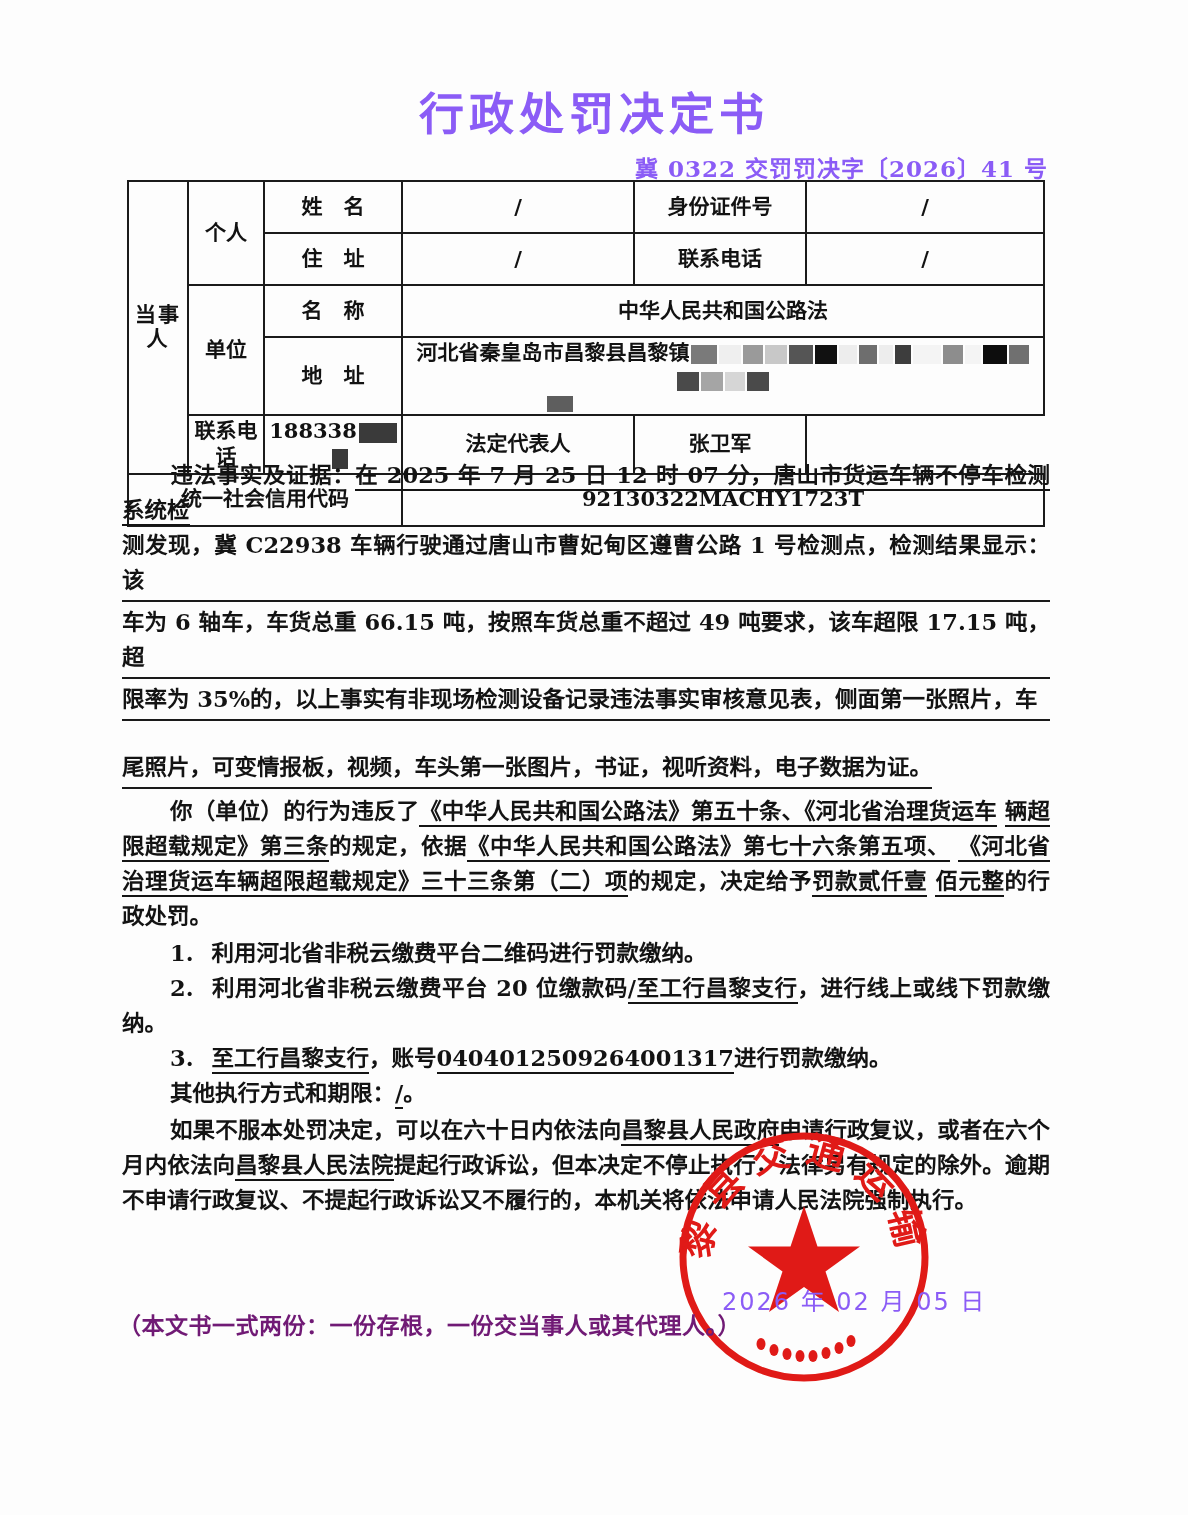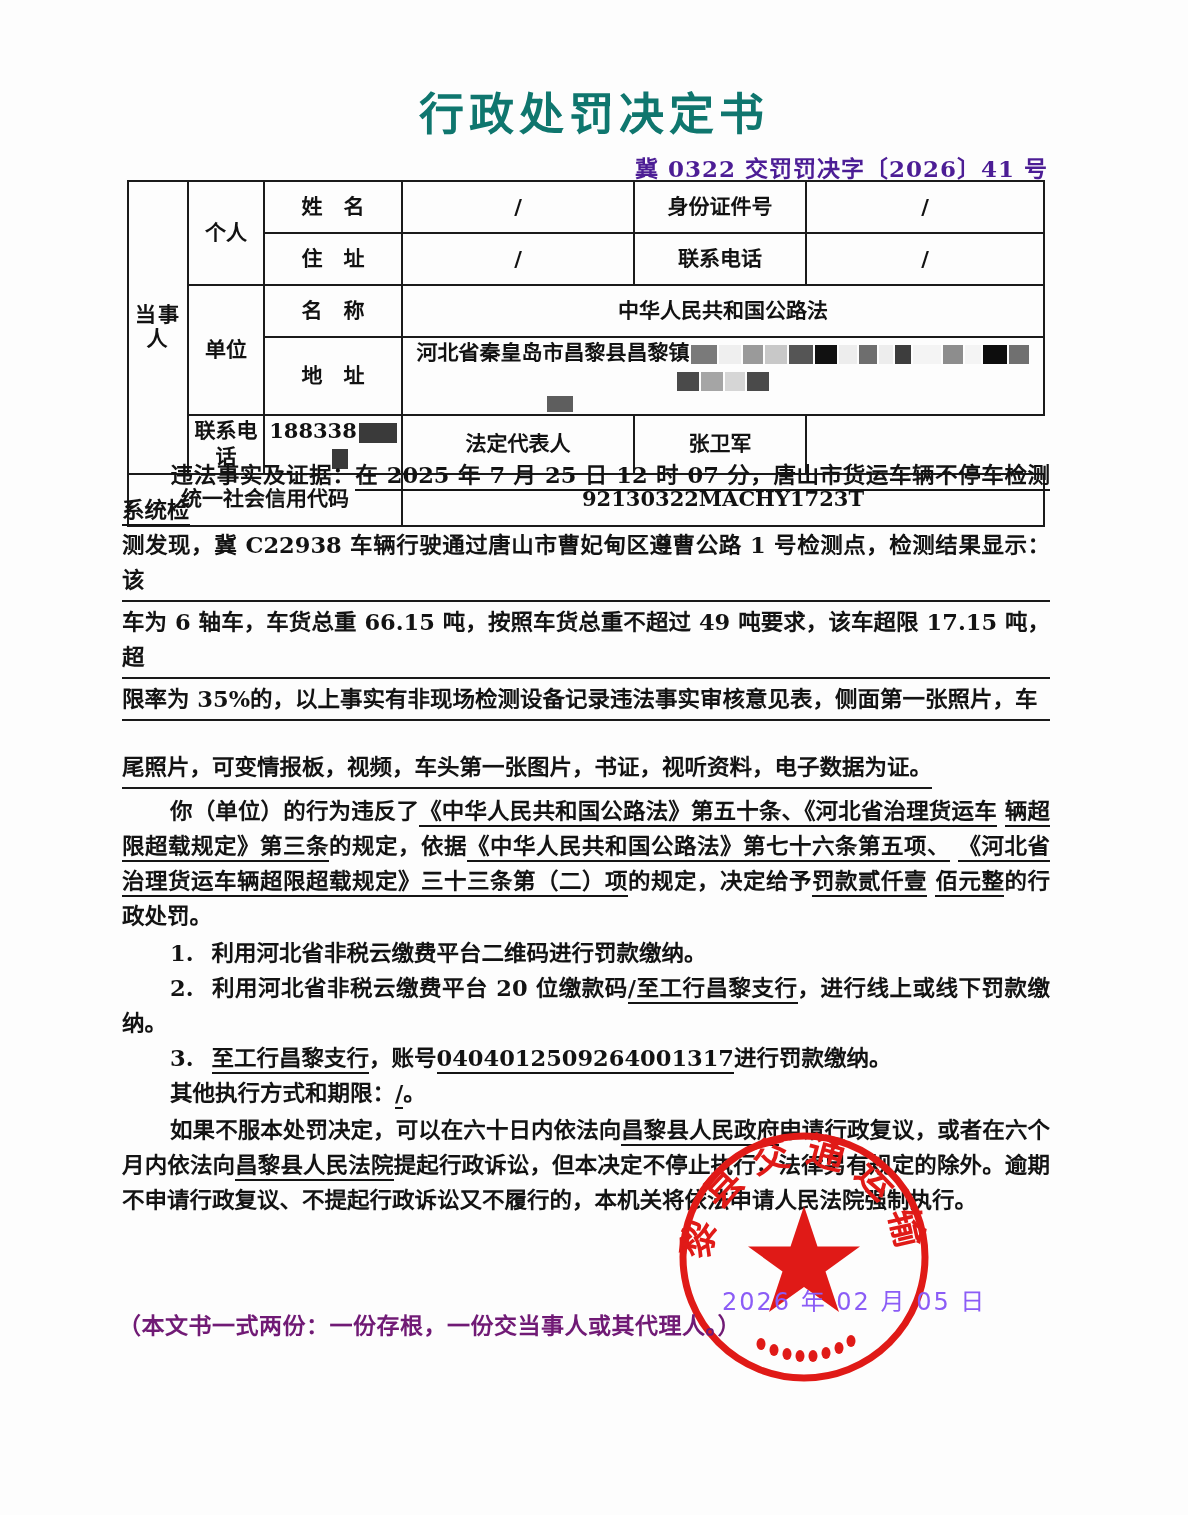--- a/index.html
+++ b/index.html
@@ -25,33 +25,33 @@
   
   .doc-title {
     position: absolute;
     top: 78px;
     left: 0;
     width: 1188px;
     text-align: center;
     font-size: 45px;
     font-weight: bold;
     letter-spacing: 5px;
-    color: #0f766e;
+    color: #8b5cf6;
     font-family: "DejaVu Serif", "Liberation Serif", serif;
   }
   .doc-number {
     position: absolute;
     top: 150px;
     left: 0;
     width: 1048px;
     text-align: right;
     font-size: 23px;
     font-weight: bold;
     letter-spacing: 1px;
-    color: #4c1d95;
+    color: #8b5cf6;
     font-family: "DejaVu Serif", "Liberation Serif", serif;
   }
 
   
   .party-table {
     position: absolute;
     top: 180px;
     left: 127px;
     width: 918px;
     border-collapse: collapse;

